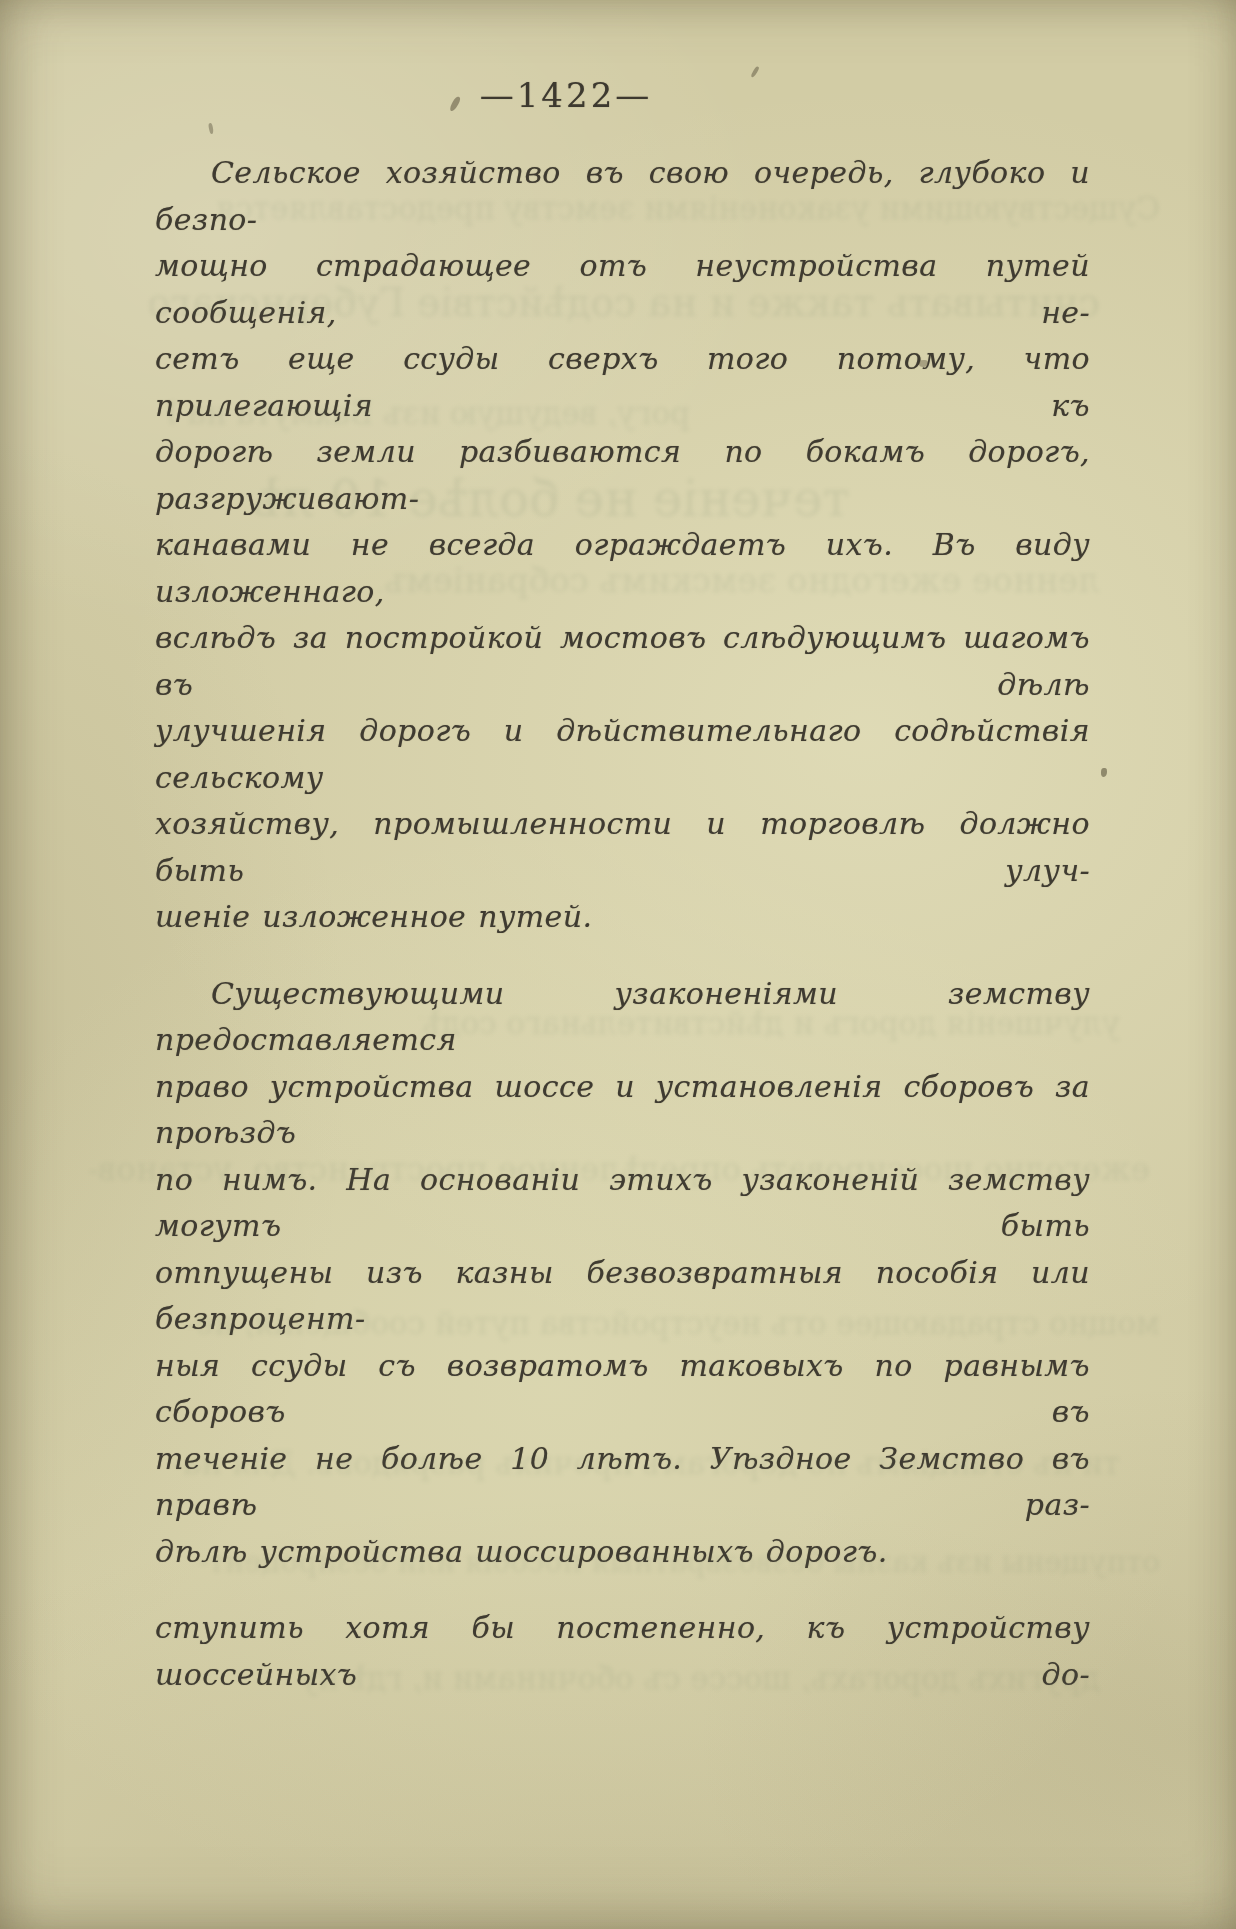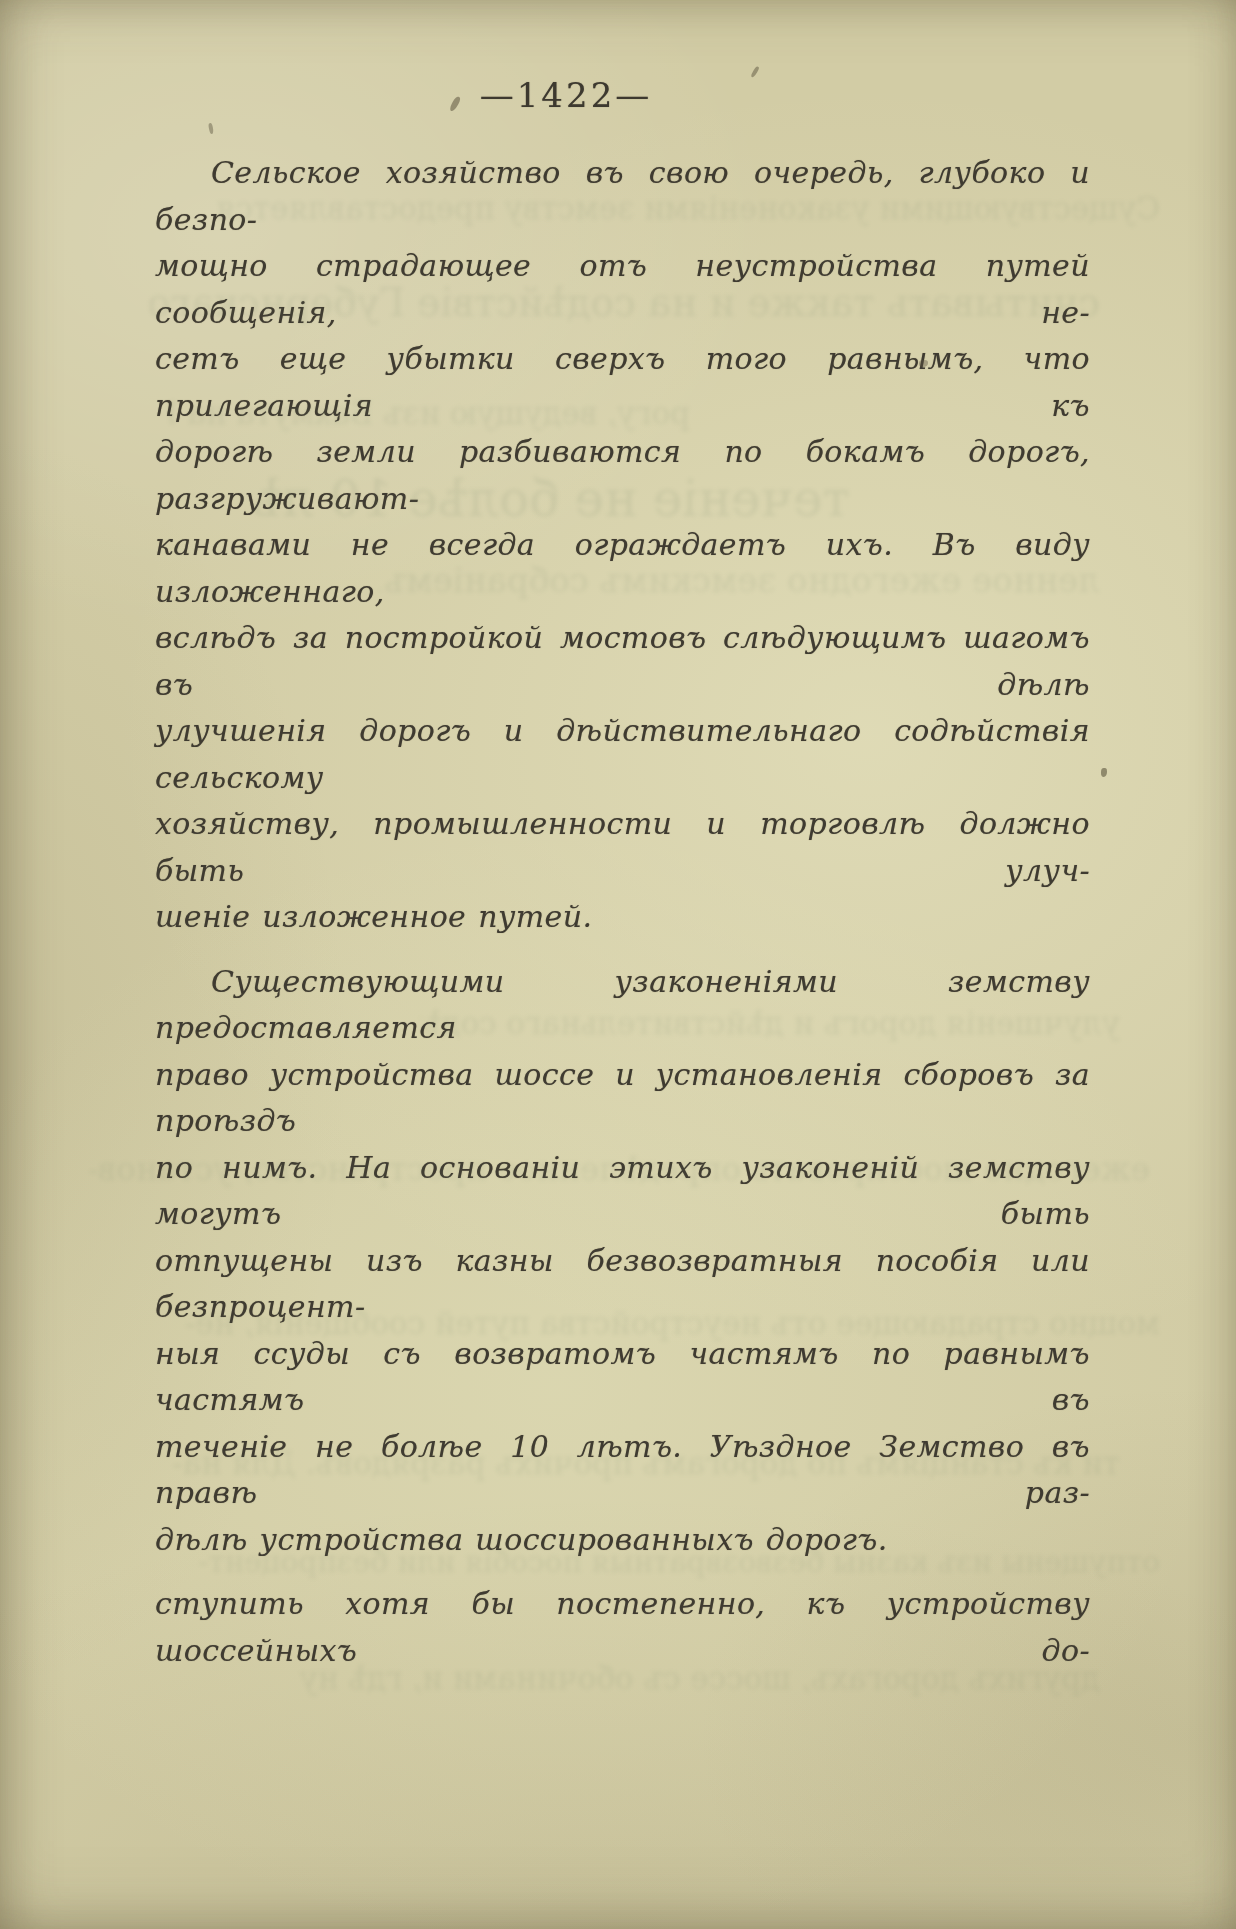--- a/index.html
+++ b/index.html
@@ -38,21 +38,21 @@
   .text-block {
     position: absolute;
     left: 155px; top: 150px; width: 935px;
     font-size: 30px;
     line-height: 46.5px;
     color: #3f3b31;
     letter-spacing: 0.4px;
     word-spacing: 2px;
     text-shadow: 0 0 1px rgba(58,52,36,0.40);
   }
-  .para + .para { margin-top: 18px; }
+  .para + .para { margin-top: 30px; }
   .line {
     text-align: justify;
     text-align-last: justify;
     font-style: italic;
   }
   .line.flush-last { text-align-last: left; }
   .line.first { text-indent: 56px; }
   
   .ghost {
     position: absolute;
@@ -76,34 +76,34 @@
 <body>
 
 <div class="scan">
 
   <div class="page-number">—1422—</div>
 
   <div class="text-block" id="text-block">
       <div class="para">
         <div class="line first">Сельское хозяйство въ свою очередь, глубоко и безпо-</div>
         <div class="line">мощно страдающее отъ неустройства путей сообщенія, не-</div>
-        <div class="line">сетъ еще убытки сверхъ того равнымъ, что прилегающія къ</div>
+        <div class="line">сетъ еще ссуды сверхъ того потому, что прилегающія къ</div>
         <div class="line">дорогѣ земли разбиваются по бокамъ дорогъ, разгруживают-</div>
         <div class="line">канавами не всегда ограждаетъ ихъ. Въ виду изложеннаго,</div>
         <div class="line">вслѣдъ за постройкой мостовъ слѣдующимъ шагомъ въ дѣлѣ</div>
         <div class="line">улучшенія дорогъ и дѣйствительнаго содѣйствія сельскому</div>
         <div class="line">хозяйству, промышленности и торговлѣ должно быть улуч-</div>
         <div class="line flush-last">шеніе изложенное путей.</div>
       </div>
       <div class="para">
         <div class="line first">Существующими узаконеніями земству предоставляется</div>
         <div class="line">право устройства шоссе и установленія сборовъ за проѣздъ</div>
         <div class="line">по нимъ. На основаніи этихъ узаконеній земству могутъ быть</div>
         <div class="line">отпущены изъ казны безвозвратныя пособія или безпроцент-</div>
-        <div class="line">ныя ссуды съ возвратомъ частямъ по равнымъ частямъ въ</div>
+        <div class="line">ныя ссуды съ возвратомъ таковыхъ по равнымъ сборовъ въ</div>
         <div class="line">теченіе не болѣе 10 лѣтъ. Уѣздное Земство въ правѣ раз-</div>
         <div class="line flush-last">дѣлѣ устройства шоссированныхъ дорогъ.</div>
       </div>
       <div class="para">
         <div class="line">ступить хотя бы постепенно, къ устройству шоссейныхъ до-</div>
       </div>
     </div>
 
   <div id="ghost-layer">
       <div class="ghost" style="top: 190px; left: 60px; width: 1100px; font-size: 31px;">Существующими узаконеніями земству предоставляется</div>

